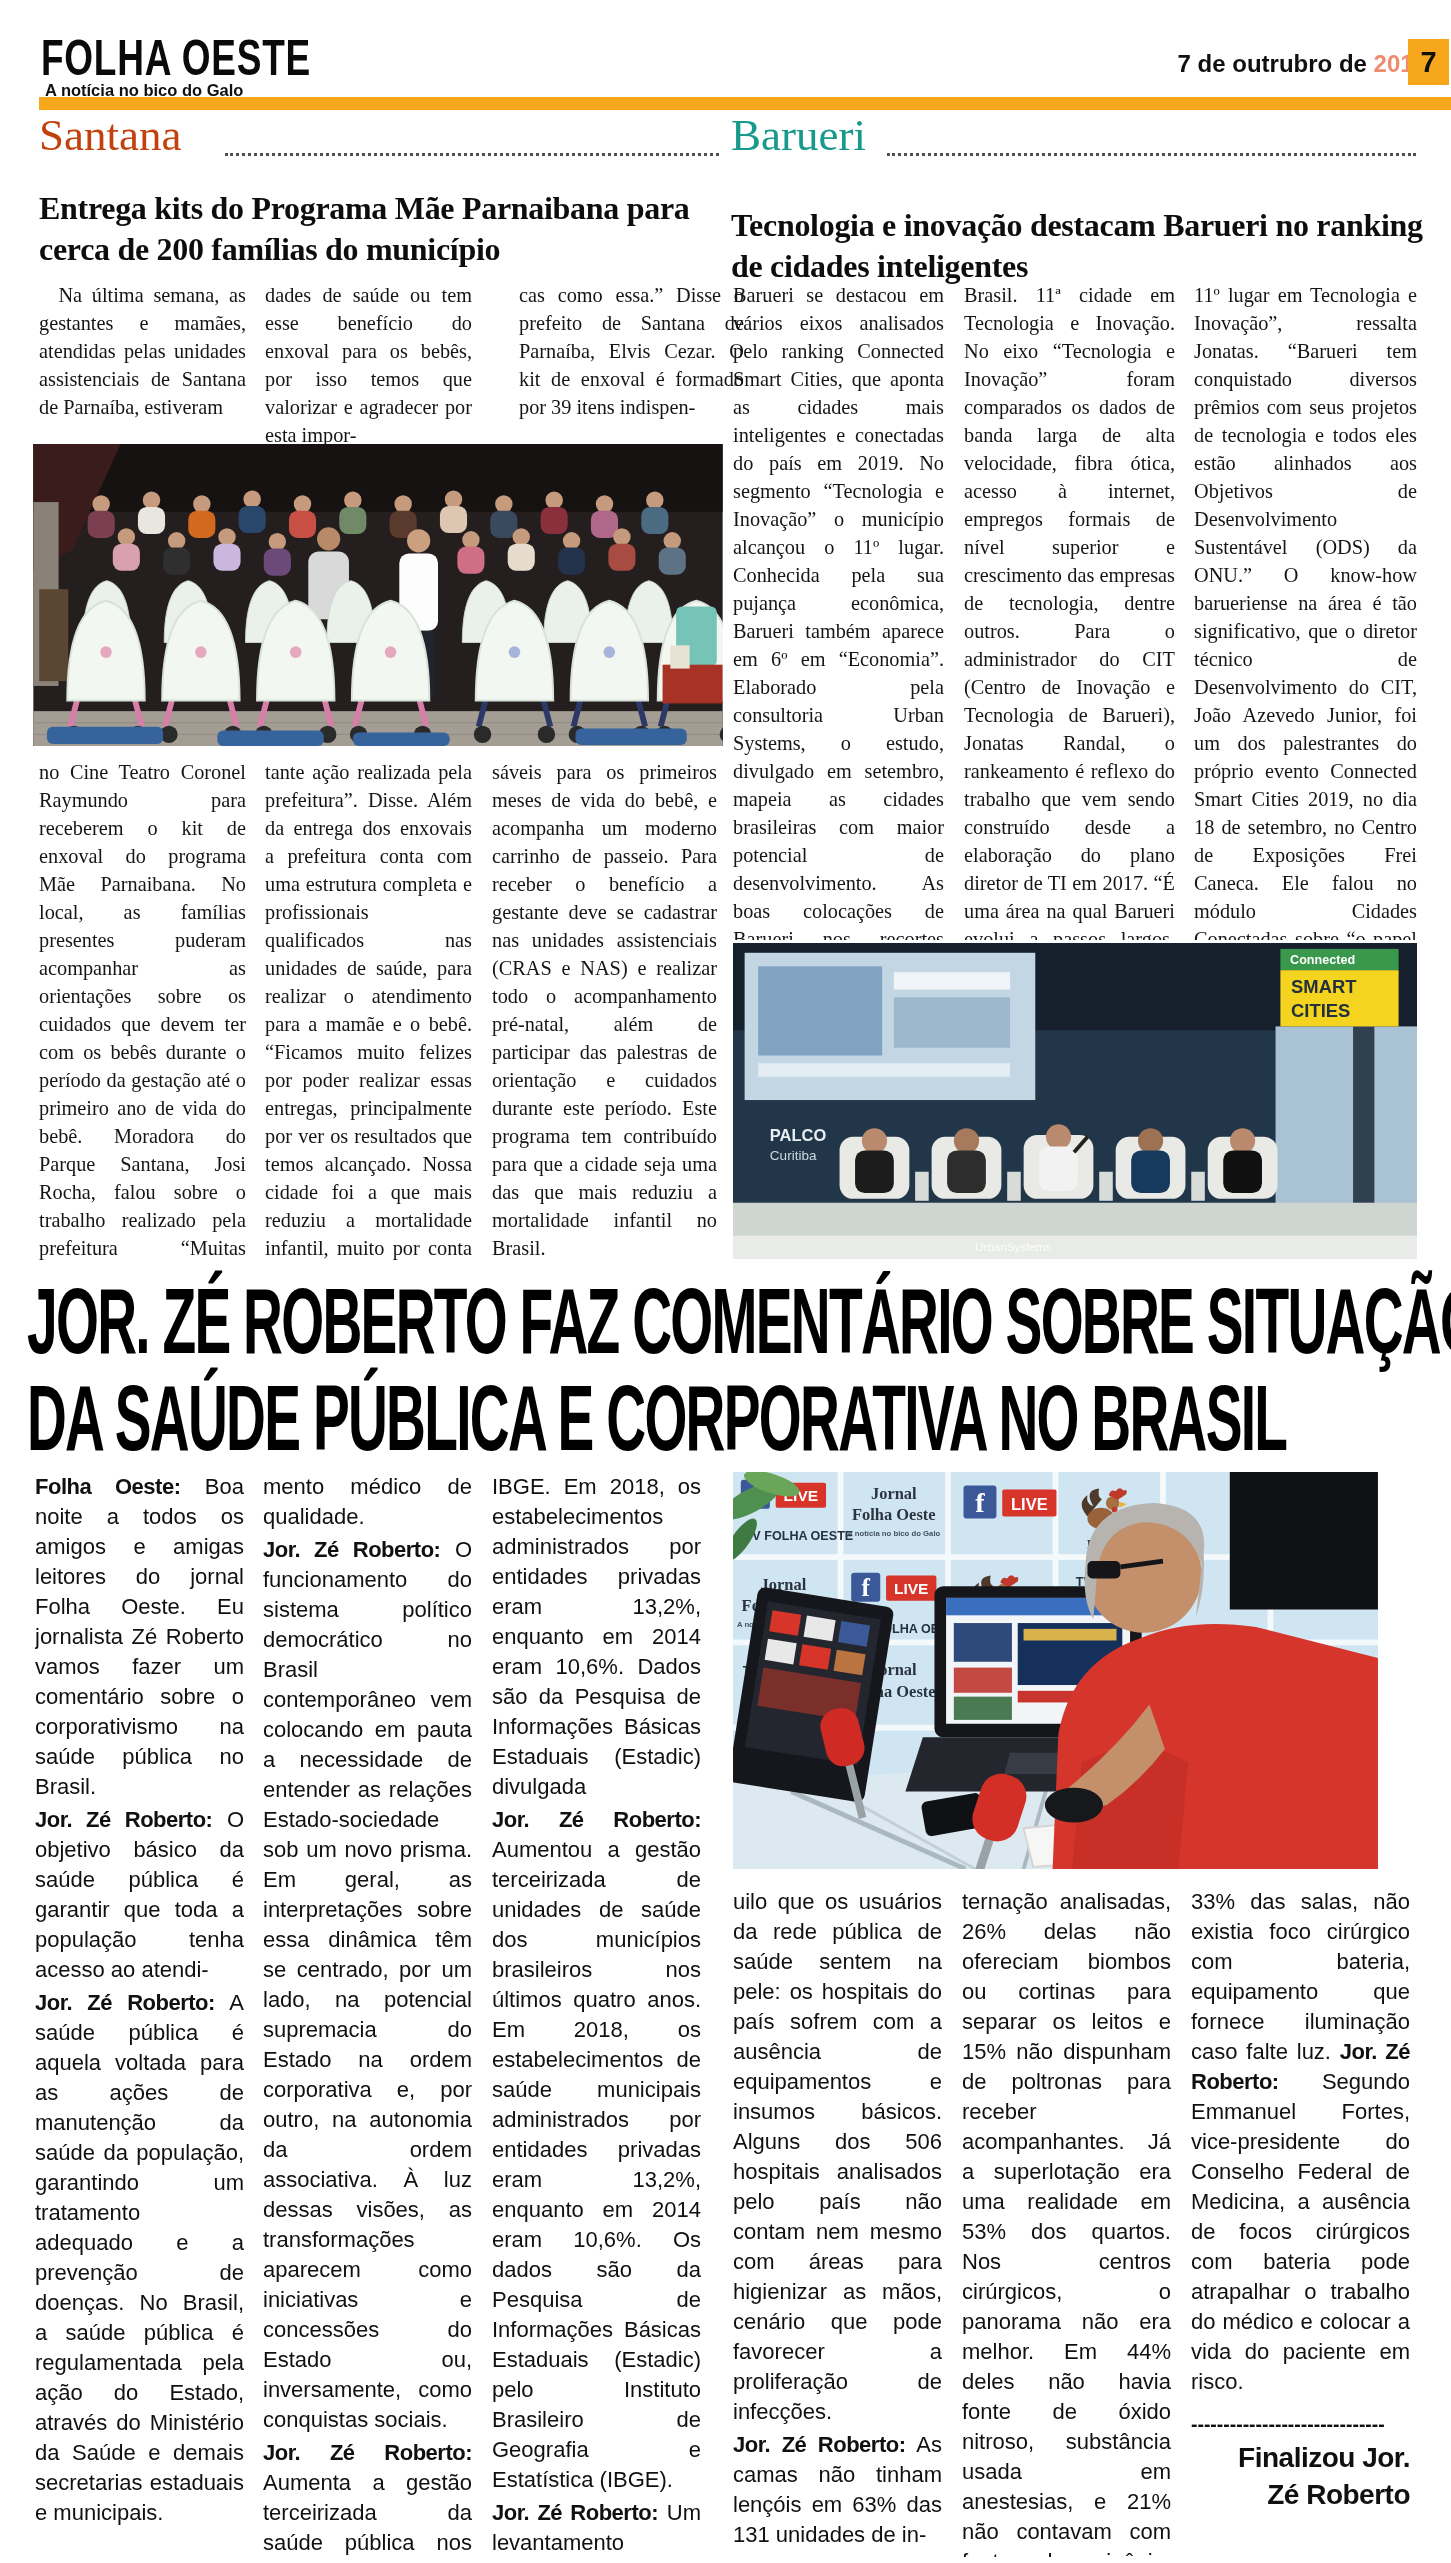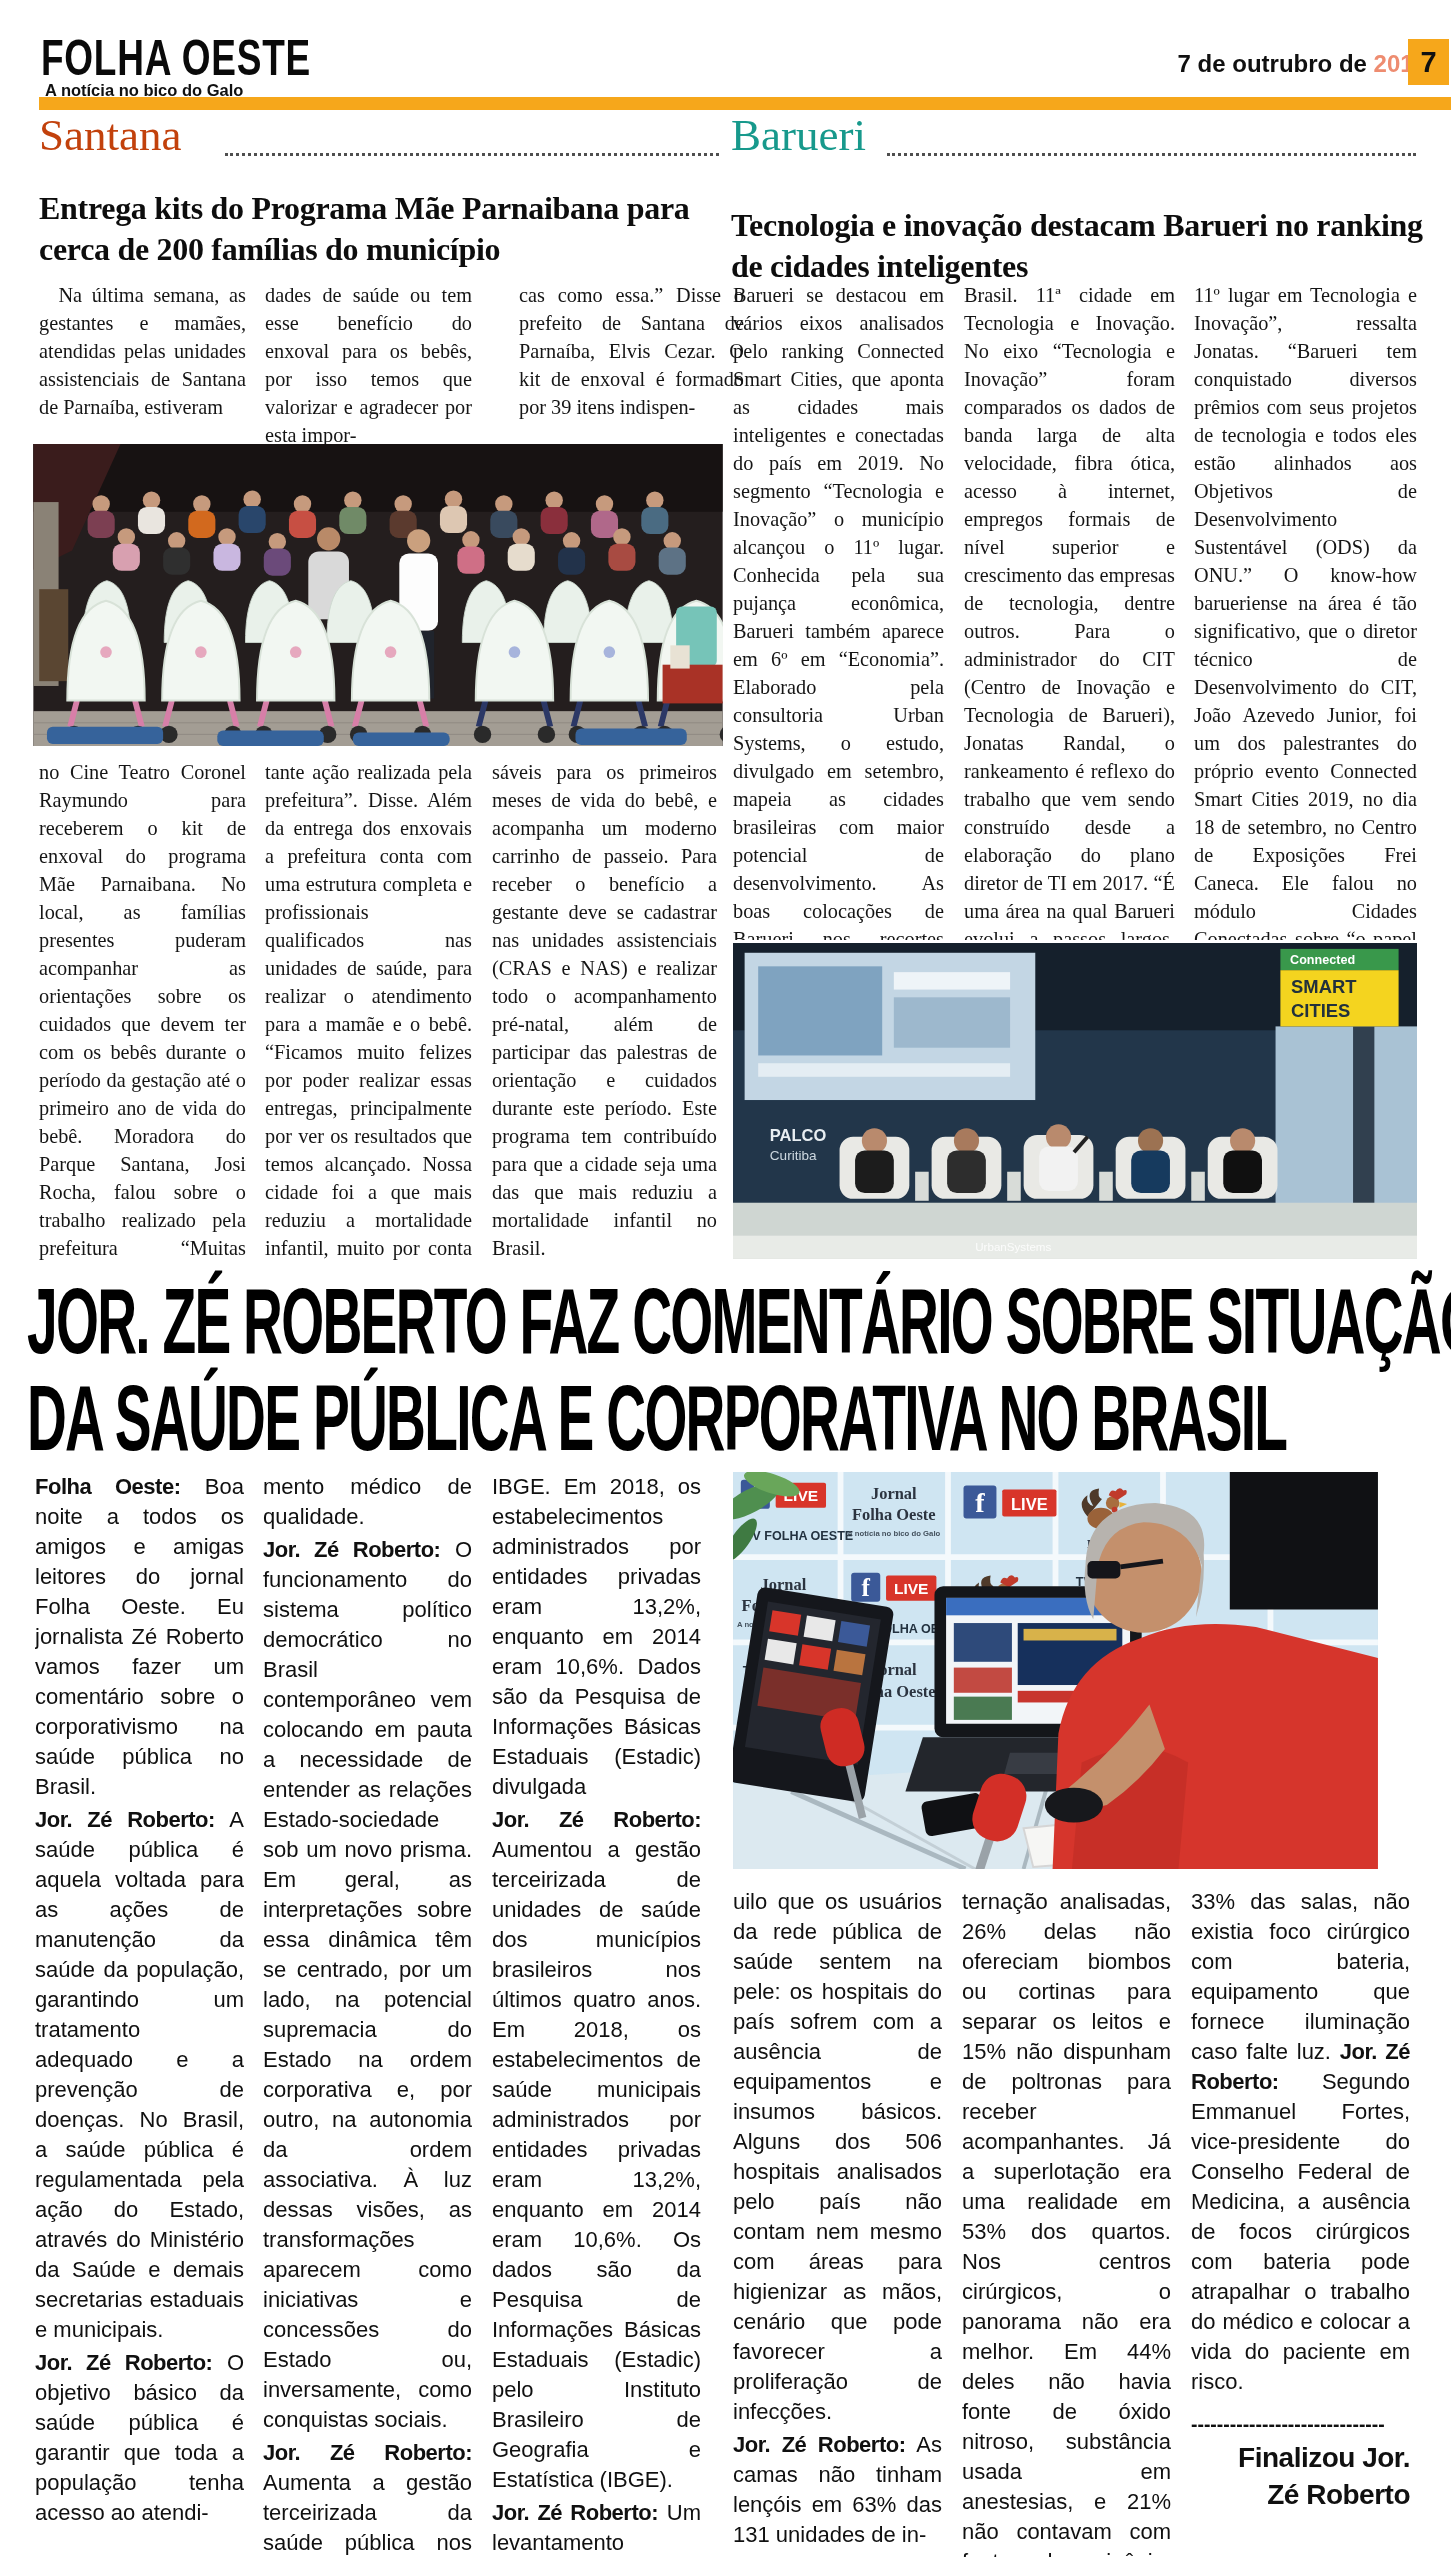--- a/index.html
+++ b/index.html
@@ -267,22 +267,22 @@
       </g>
       <text x="250" y="318" font-family="Liberation Sans, sans-serif" font-size="12" fill="#ffffff" opacity="0.85">UrbanSystems</text>
     </svg>
   </div>
 
   <div class="abs mega" style="left:27px;top:1269px;">JOR. ZÉ ROBERTO FAZ COMENTÁRIO SOBRE SITUAÇÃO</div>
   <div class="abs mega" style="left:27px;top:1366px;">DA SAÚDE PÚBLICA E CORPORATIVA NO BRASIL</div>
 
   <div class="abs icol" style="left:35px;top:1472px;width:209px;height:1083px;">
     <p><span class="ilabel">Folha Oeste:</span> <span>Boa noite a todos os amigos e amigas leitores do jornal Folha Oeste. Eu jornalista Zé Roberto vamos fazer um comentário sobre o corporativismo na saúde pública no Brasil.</span></p>
+    <p><span class="ilabel">Jor. Zé Roberto:</span> <span>O objetivo básico da saúde pública é garantir que toda a população tenha acesso ao atendi-</span></p>
     <p><span class="ilabel">Jor. Zé Roberto:</span> <span>A saúde pública é aquela voltada para as ações de manutenção da saúde da população, garantindo um tratamento adequado e a prevenção de doenças. No Brasil, a saúde pública é regulamentada pela ação do Estado, através do Ministério da Saúde e demais secretarias estaduais e municipais.</span></p>
-    <p><span class="ilabel">Jor. Zé Roberto:</span> <span>O objetivo básico da saúde pública é garantir que toda a população tenha acesso ao atendi-</span></p>
   </div>
   <div class="abs icol" style="left:263px;top:1472px;width:209px;height:1083px;">
     <p><span>mento médico de qualidade.</span></p>
     <p><span class="ilabel">Jor. Zé Roberto:</span> <span>O funcionamento do sistema político democrático no Brasil contemporâneo vem colocando em pauta a necessidade de entender as relações Estado-sociedade sob um novo prisma. Em geral, as interpretações sobre essa dinâmica têm se centrado, por um lado, na potencial supremacia do Estado na ordem corporativa e, por outro, na autonomia da ordem associativa. À luz dessas visões, as transformações aparecem como iniciativas e concessões do Estado ou, inversamente, como conquistas sociais.</span></p>
     <p><span class="ilabel">Jor. Zé Roberto:</span> <span>Aumenta a gestão terceirizada da saúde pública nos municípios do Brasil, diz</span></p>
   </div>
   <div class="abs icol" style="left:492px;top:1472px;width:209px;height:1083px;">
     <p><span>IBGE. Em 2018, os estabelecimentos administrados por entidades privadas eram 13,2%, enquanto em 2014 eram 10,6%. Dados são da Pesquisa de Informações Básicas Estaduais (Estadic) divulgada</span></p>
     <p><span class="ilabel">Jor. Zé Roberto:</span> <span>Aumentou a gestão terceirizada de unidades de saúde dos municípios brasileiros nos últimos quatro anos. Em 2018, os estabelecimentos de saúde municipais administrados por entidades privadas eram 13,2%, enquanto em 2014 eram 10,6%. Os dados são da Pesquisa de Informações Básicas Estaduais (Estadic) pelo Instituto Brasileiro de Geografia e Estatística (IBGE).</span></p>
     <p><span class="ilabel">Jor. Zé Roberto:</span> <span>Um levantamento divulgado pelo Conselho Federal de Medicina (CFM) confirmou aq-</span></p>

